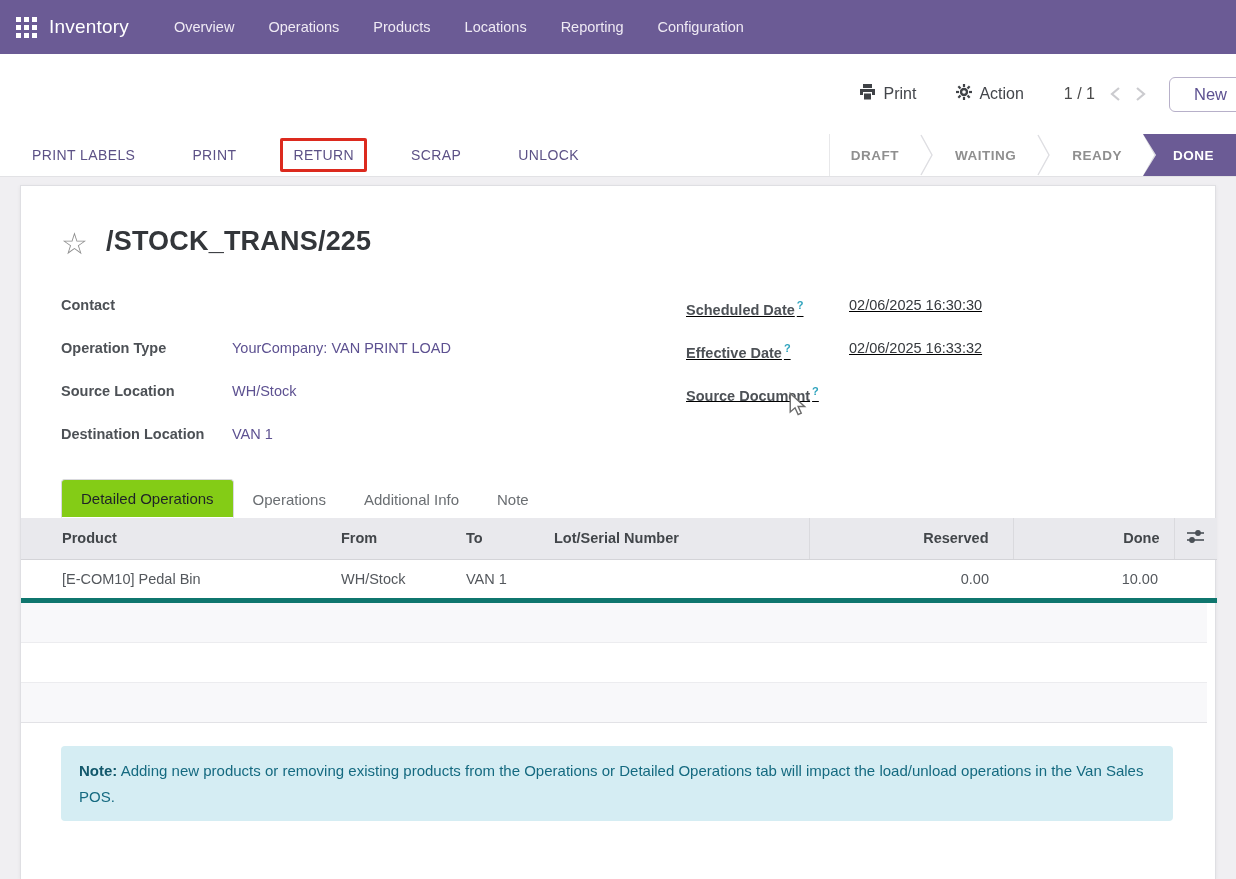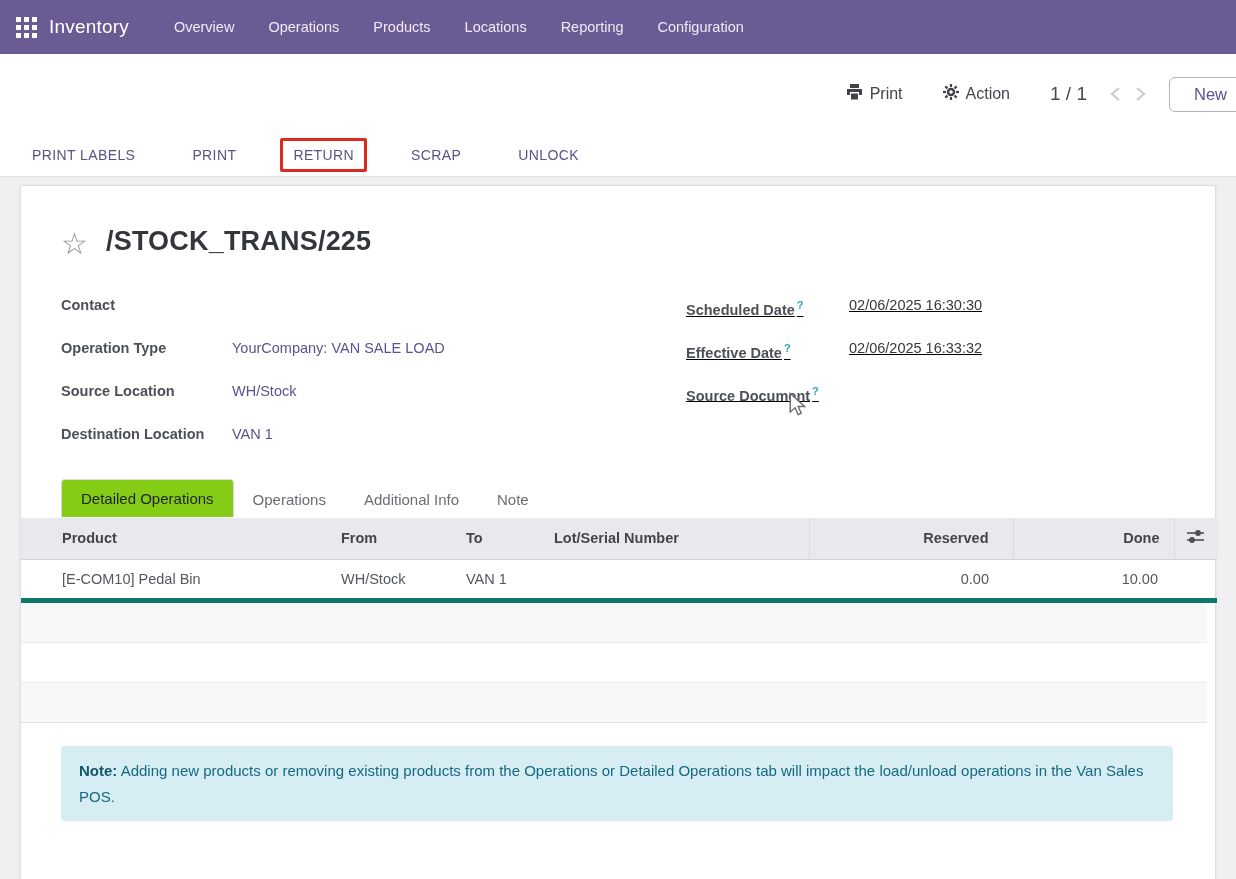--- a/index.html
+++ b/index.html
@@ -13,21 +13,21 @@
 
   
   .header { position:absolute; top:54px; left:0; right:0; height:123px; background:#fff; border-bottom:1px solid #e2e2e5; }
   .breadcrumb { position:absolute; left:20px; top:7px; font-size:18.5px; line-height:33px; color:#6d6d6d; }
   .bc-link { color:#5d5191; cursor:pointer; }
   .bc-sep { color:#6d6d6d; margin:0 6px; }
   .bc-current { color:#6d6d6d; }
 
   .cp-right { position:absolute; top:20px; right:0; display:flex; align-items:center; height:40px; }
   .cp-btn { display:flex; align-items:center; gap:7px; font-size:16px; color:#43464b; margin-right:40px; cursor:pointer; }
-  .pager { font-size:19px; color:#4a4a4a; margin-right:16px; }
+  .pager { font-size:16px; color:#4a4a4a; margin-right:8px; }
   .pager-chevron { display:inline-flex; padding:4px 7px; cursor:pointer; }
   .new-btn { background:#fff; border:1px solid #b7b0c9; border-radius:6px; color:#5d5191; font-size:16.5px; padding:7px 24px; margin-left:16px; margin-right:-16px; cursor:pointer; font-family:"Liberation Sans", sans-serif; }
 
   .button-bar { position:absolute; left:0; right:0; bottom:0; height:42px; display:flex; align-items:center; padding-left:32px; }
   .txt-btn { font-size:14px; letter-spacing:.4px; color:#5c5186; font-weight:500; margin-right:57px; cursor:pointer; white-space:nowrap; }
   .txt-btn.highlighted { border:3px solid #dc2a1e; border-radius:2px; padding:6px 10px; margin-left:-13px; margin-right:44px; }
 
   
   .statusbar { position:absolute; right:0; bottom:0; height:42px; display:flex; align-items:stretch; background:#fff; border-left:1px solid #e8e8ea; }
   .step { display:flex; align-items:center; padding:0 21px; color:#8f8f8f; font-size:13.5px; font-weight:600; letter-spacing:.5px; cursor:pointer; }
@@ -154,36 +154,57 @@
   </div>
 
   <div class="button-bar">
     <span class="txt-btn">PRINT LABELS</span>
     <span class="txt-btn">PRINT</span>
     <span class="txt-btn highlighted">RETURN</span>
     <span class="txt-btn">SCRAP</span>
     <span class="txt-btn">UNLOCK</span>
   </div>
 
+  <div class="statusbar">
+    <span class="step">DRAFT</span>
+    <span class="step-sep">
+      <svg width="14" height="42" viewBox="0 0 14 42" fill="none" stroke="#dedee2" stroke-width="1.4">
+          <polyline points="1,1 12,21 1,41"></polyline>
+        </svg>
+    </span>
+    <span class="step">WAITING</span>
+    <span class="step-sep">
+      <svg width="14" height="42" viewBox="0 0 14 42" fill="none" stroke="#dedee2" stroke-width="1.4">
+          <polyline points="1,1 12,21 1,41"></polyline>
+        </svg>
+    </span>
+    <span class="step">READY</span>
+    <span class="step-sep">
+      <svg width="14" height="42" viewBox="0 0 14 42" fill="none" stroke="#dedee2" stroke-width="1.4">
+          <polyline points="1,1 12,21 1,41"></polyline>
+        </svg>
+    </span>
+    <span class="step done">DONE</span>
+  </div>
 </div>
 
 <div class="sheet">
 
   <span class="star">☆</span>
   <h1 class="sheet-title">/STOCK_TRANS/225</h1>
 
   <div class="fields">
     <div class="fcol-left">
       <div class="field-row">
         <span class="flabel">Contact</span>
         <span class="fvalue"></span>
       </div>
       <div class="field-row">
         <span class="flabel">Operation Type</span>
-        <span class="fvalue link">YourCompany: VAN SALE LOAD</span>
+        <span class="fvalue link">YourCompany: VAN PRINT LOAD</span>
       </div>
       <div class="field-row">
         <span class="flabel">Source Location</span>
         <span class="fvalue link">WH/Stock</span>
       </div>
       <div class="field-row">
         <span class="flabel">Destination Location</span>
         <span class="fvalue link">VAN 1</span>
       </div>
     </div>

